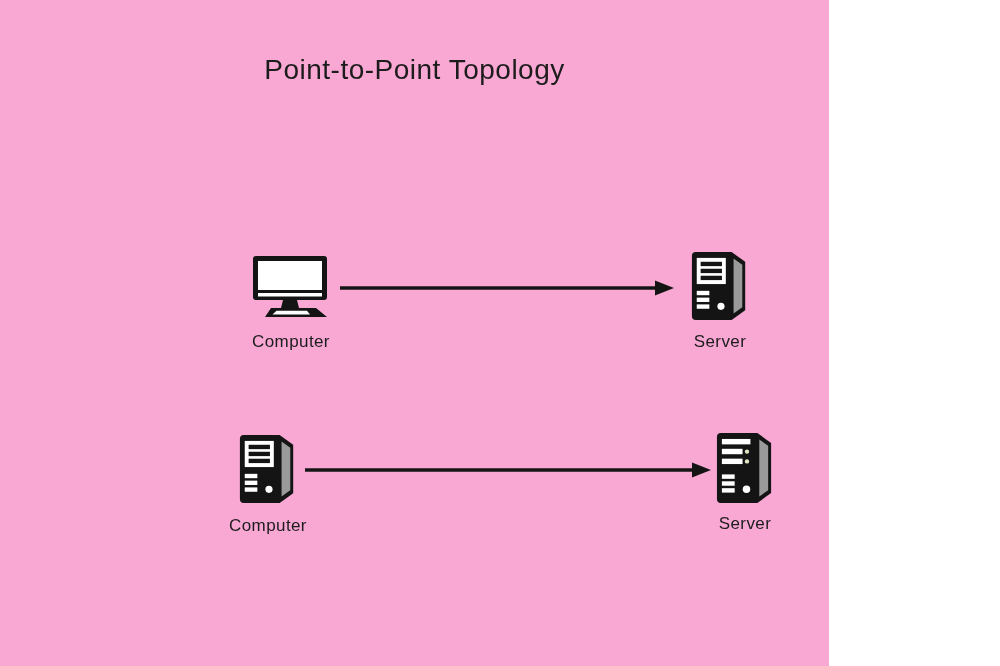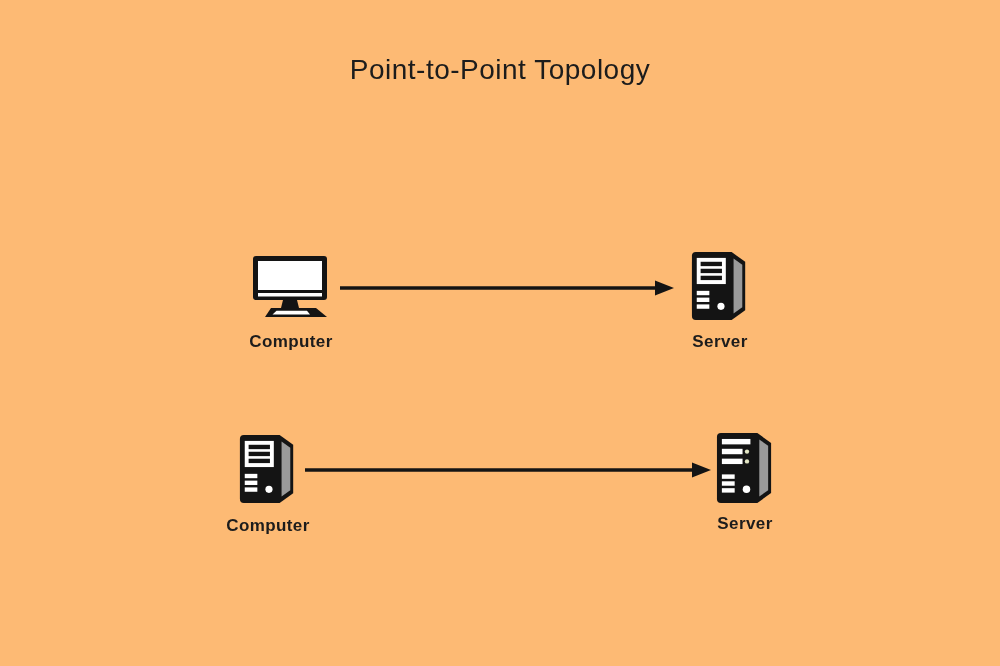--- a/index.html
+++ b/index.html
@@ -1,27 +1,27 @@
 <!DOCTYPE html>
 <html><head>
 <meta charset="utf-8">
 <style>
   html,body{margin:0;padding:0;background:#ffffff;}
   .canvas{
-    position:relative;width:1000px;height:666px;background:#fdba74;
+    position:relative;width:829px;height:666px;background:#f9a8d4;
     font-family:"Liberation Sans", sans-serif;overflow:hidden;
   }
   .title{
     position:absolute;left:0;right:0;top:54px;text-align:center;
     font-size:28px;font-weight:500;color:#1c1c1c;letter-spacing:0.5px;
   }
   .node{position:absolute;width:122px;text-align:center;}
   .node svg{display:block;margin:0 auto;}
   .node-label{
-    display:block;font-size:17px;font-weight:700;color:#1c1c1c;letter-spacing:0.4px;
+    display:block;font-size:17px;font-weight:400;color:#1c1c1c;letter-spacing:0.4px;
   }
   .n1{left:230px;top:253px;}
   .n1 .node-label{margin-top:13px;}
   .n2{left:659px;top:249px;}
   .n2 .node-label{margin-top:9px;}
   .n3{left:207px;top:432px;}
   .n3 .node-label{margin-top:10px;}
   .n4{left:684px;top:430px;}
   .n4 .node-label{margin-top:8px;}
   .arrow{position:absolute;}

